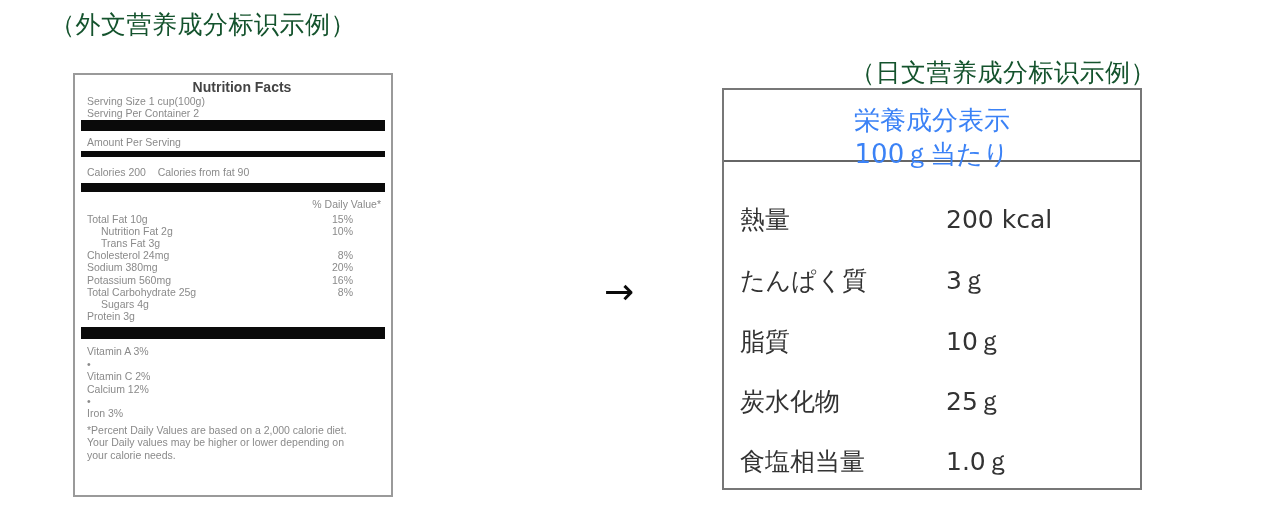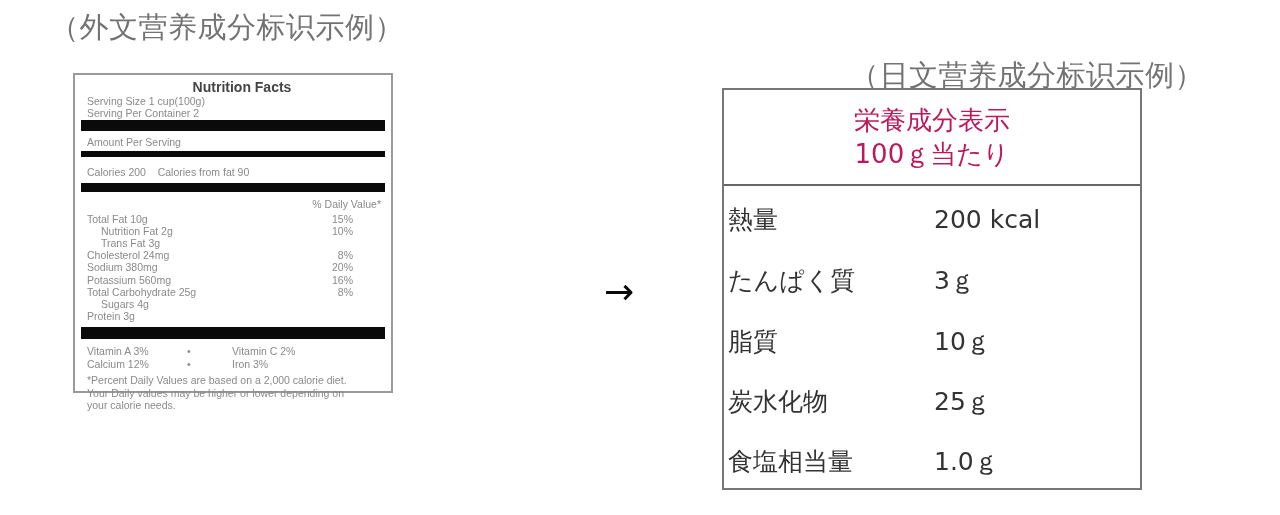--- a/index.html
+++ b/index.html
@@ -1,62 +1,62 @@
 <!DOCTYPE html>
 <html><head>
   <meta charset="utf-8">
   <style>
     html, body { margin: 0; padding: 0; }
     body {
       width: 1280px; height: 515px; background: #ffffff; position: relative; overflow: hidden;
       font-family: "DejaVu Sans", "Liberation Sans", sans-serif; color: #111;
     }
     .caption {
-      position: absolute; top: 8px; font-size: 29px; letter-spacing: 0.5px; color: #737373;
+      position: absolute; top: 8px; font-size: 25px; letter-spacing: 0.5px; color: #14532d;
       font-family: "DejaVu Sans", sans-serif; white-space: nowrap;
     }
     .caption.left { left: 50px; }
     .caption.right { left: 850px; margin-top: 48px; }
 
     
     .nf {
-      position: absolute; left: 73px; top: 73px; width: 320px; height: 320px;
+      position: absolute; left: 73px; top: 73px; width: 320px; height: 424px;
       border: 2px solid #9a9a9a; box-sizing: border-box; background: #fff;
       font-family: "Liberation Sans", sans-serif; font-size: 10.5px; color: #8a8a8a;
       padding: 4px 6px 0 12px;
     }
     .nf .title { text-align: center; font-weight: bold; color: #444; font-size: 14px; line-height: 16px; margin-left: 12px; }
     .nf .line { line-height: 12.4px; white-space: nowrap; }
     .nf .bar { background: #0a0a0a; margin-left: -6px; margin-right: 0; }
     .nf .bar.thick { height: 11px; }
     .nf .bar.med { height: 6px; }
     .nf .dvhead { text-align: right; padding-right: 4px; margin-top: 6px; }
     .nf .row { display: flex; line-height: 12.2px; white-space: nowrap; }
     .nf .row .name { flex: 1; }
     .nf .row .pct { width: 40px; text-align: right; padding-right: 32px; }
     .nf .row.indent .name { padding-left: 14px; }
-    .nf .vit { display: flex; line-height: 12.4px; white-space: nowrap; }
+    .nf .vit { display: flex; line-height: 12.4px; white-space: nowrap; flex-direction: column; }
     .nf .vit .c1 { width: 100px; }
     .nf .vit .c2 { width: 45px; }
     .nf .foot { line-height: 12.6px; margin-top: 4px; padding-right: 30px; }
 
     
     .arrow { position: absolute; left: 604px; top: 272px; font-size: 36px; color: #0a0a0a; line-height: 40px; }
 
     
     .jp {
       position: absolute; left: 722px; top: 88px; width: 420px; height: 402px;
       border: 2px solid #777; box-sizing: border-box; background: #fff;
       font-family: "DejaVu Sans", sans-serif; color: #333;
     }
     .jp .head {
-      height: 96px; border-bottom: 2px solid #666; box-sizing: border-box;
-      text-align: center; font-size: 26px; line-height: 34px; padding-top: 13px; color: #be185d;
+      height: 72px; border-bottom: 2px solid #666; box-sizing: border-box;
+      text-align: center; font-size: 26px; line-height: 34px; padding-top: 13px; color: #3b82f6;
     }
-    .jp .jrow { position: absolute; left: 4px; font-size: 25px; line-height: 34px; color: #333; }
+    .jp .jrow { position: absolute; left: 16px; font-size: 25px; line-height: 34px; color: #333; }
     .jp .jrow .k { display: inline-block; width: 206px; }
     .jp .jrow .v { display: inline-block; }
   </style>
 </head>
 <body>
 
 <div class="caption left">（外文营养成分标识示例）</div>
 <div class="caption right">（日文营养成分标识示例）</div>
 
 <div class="nf">

